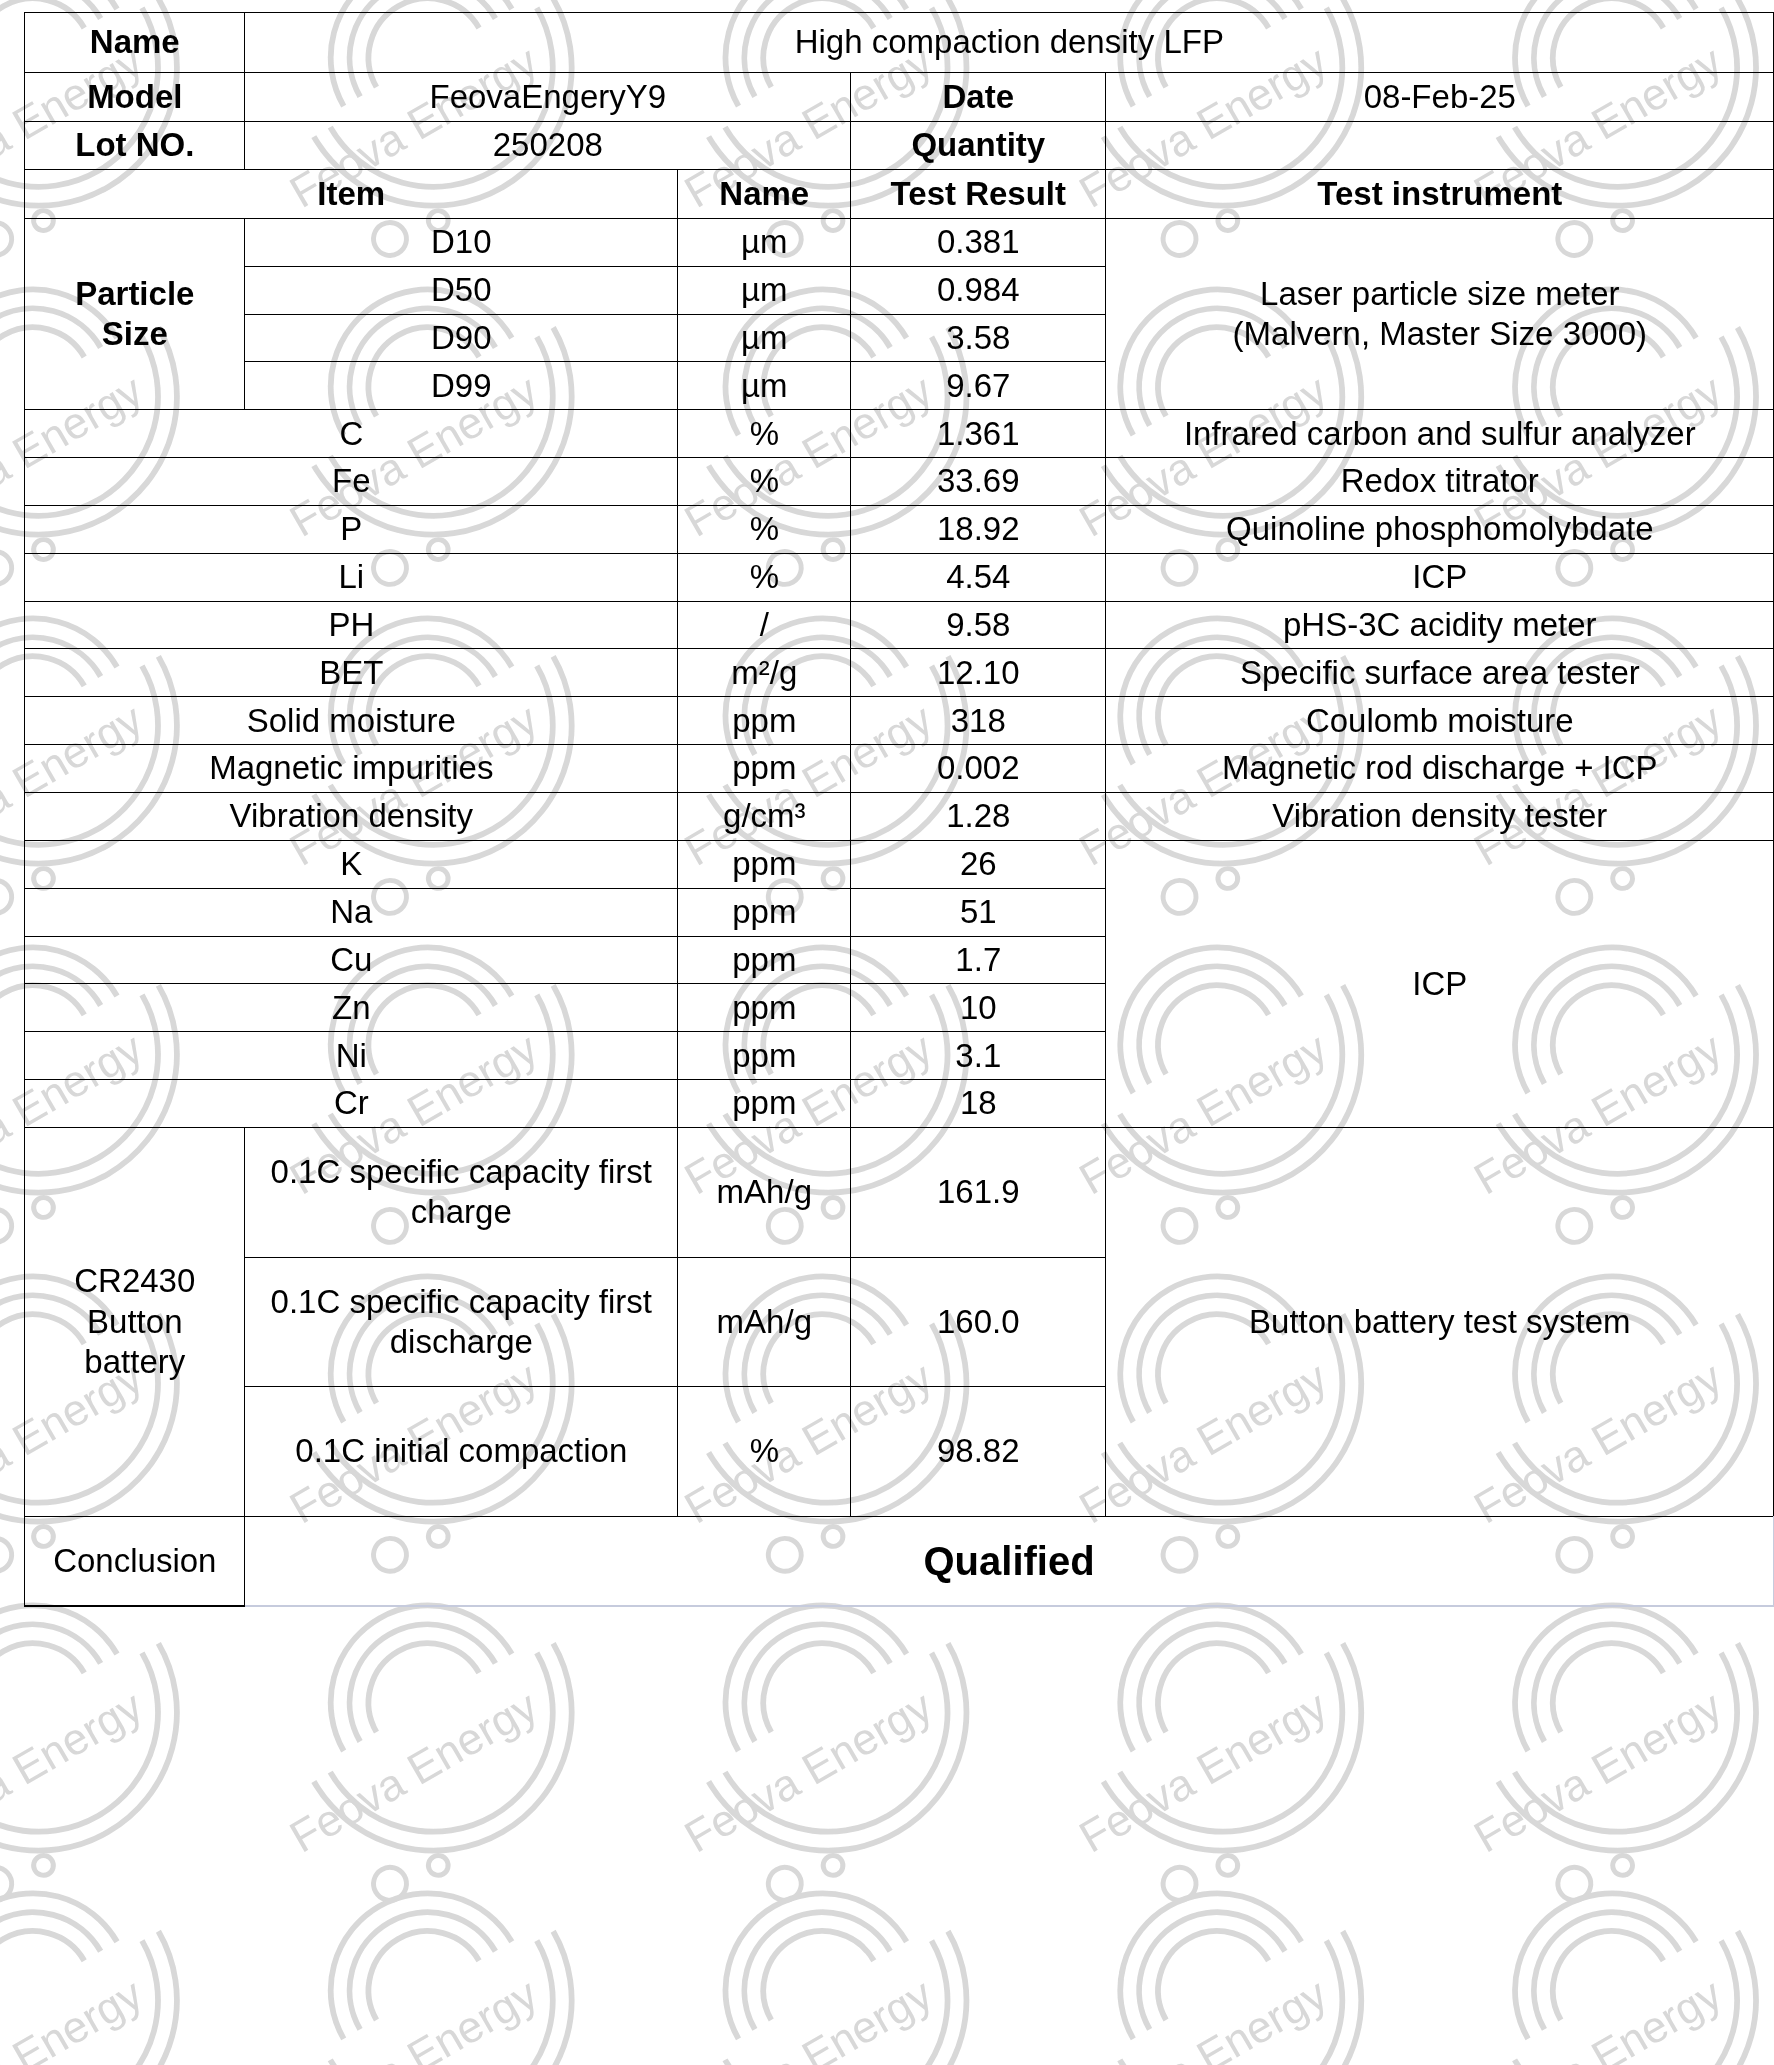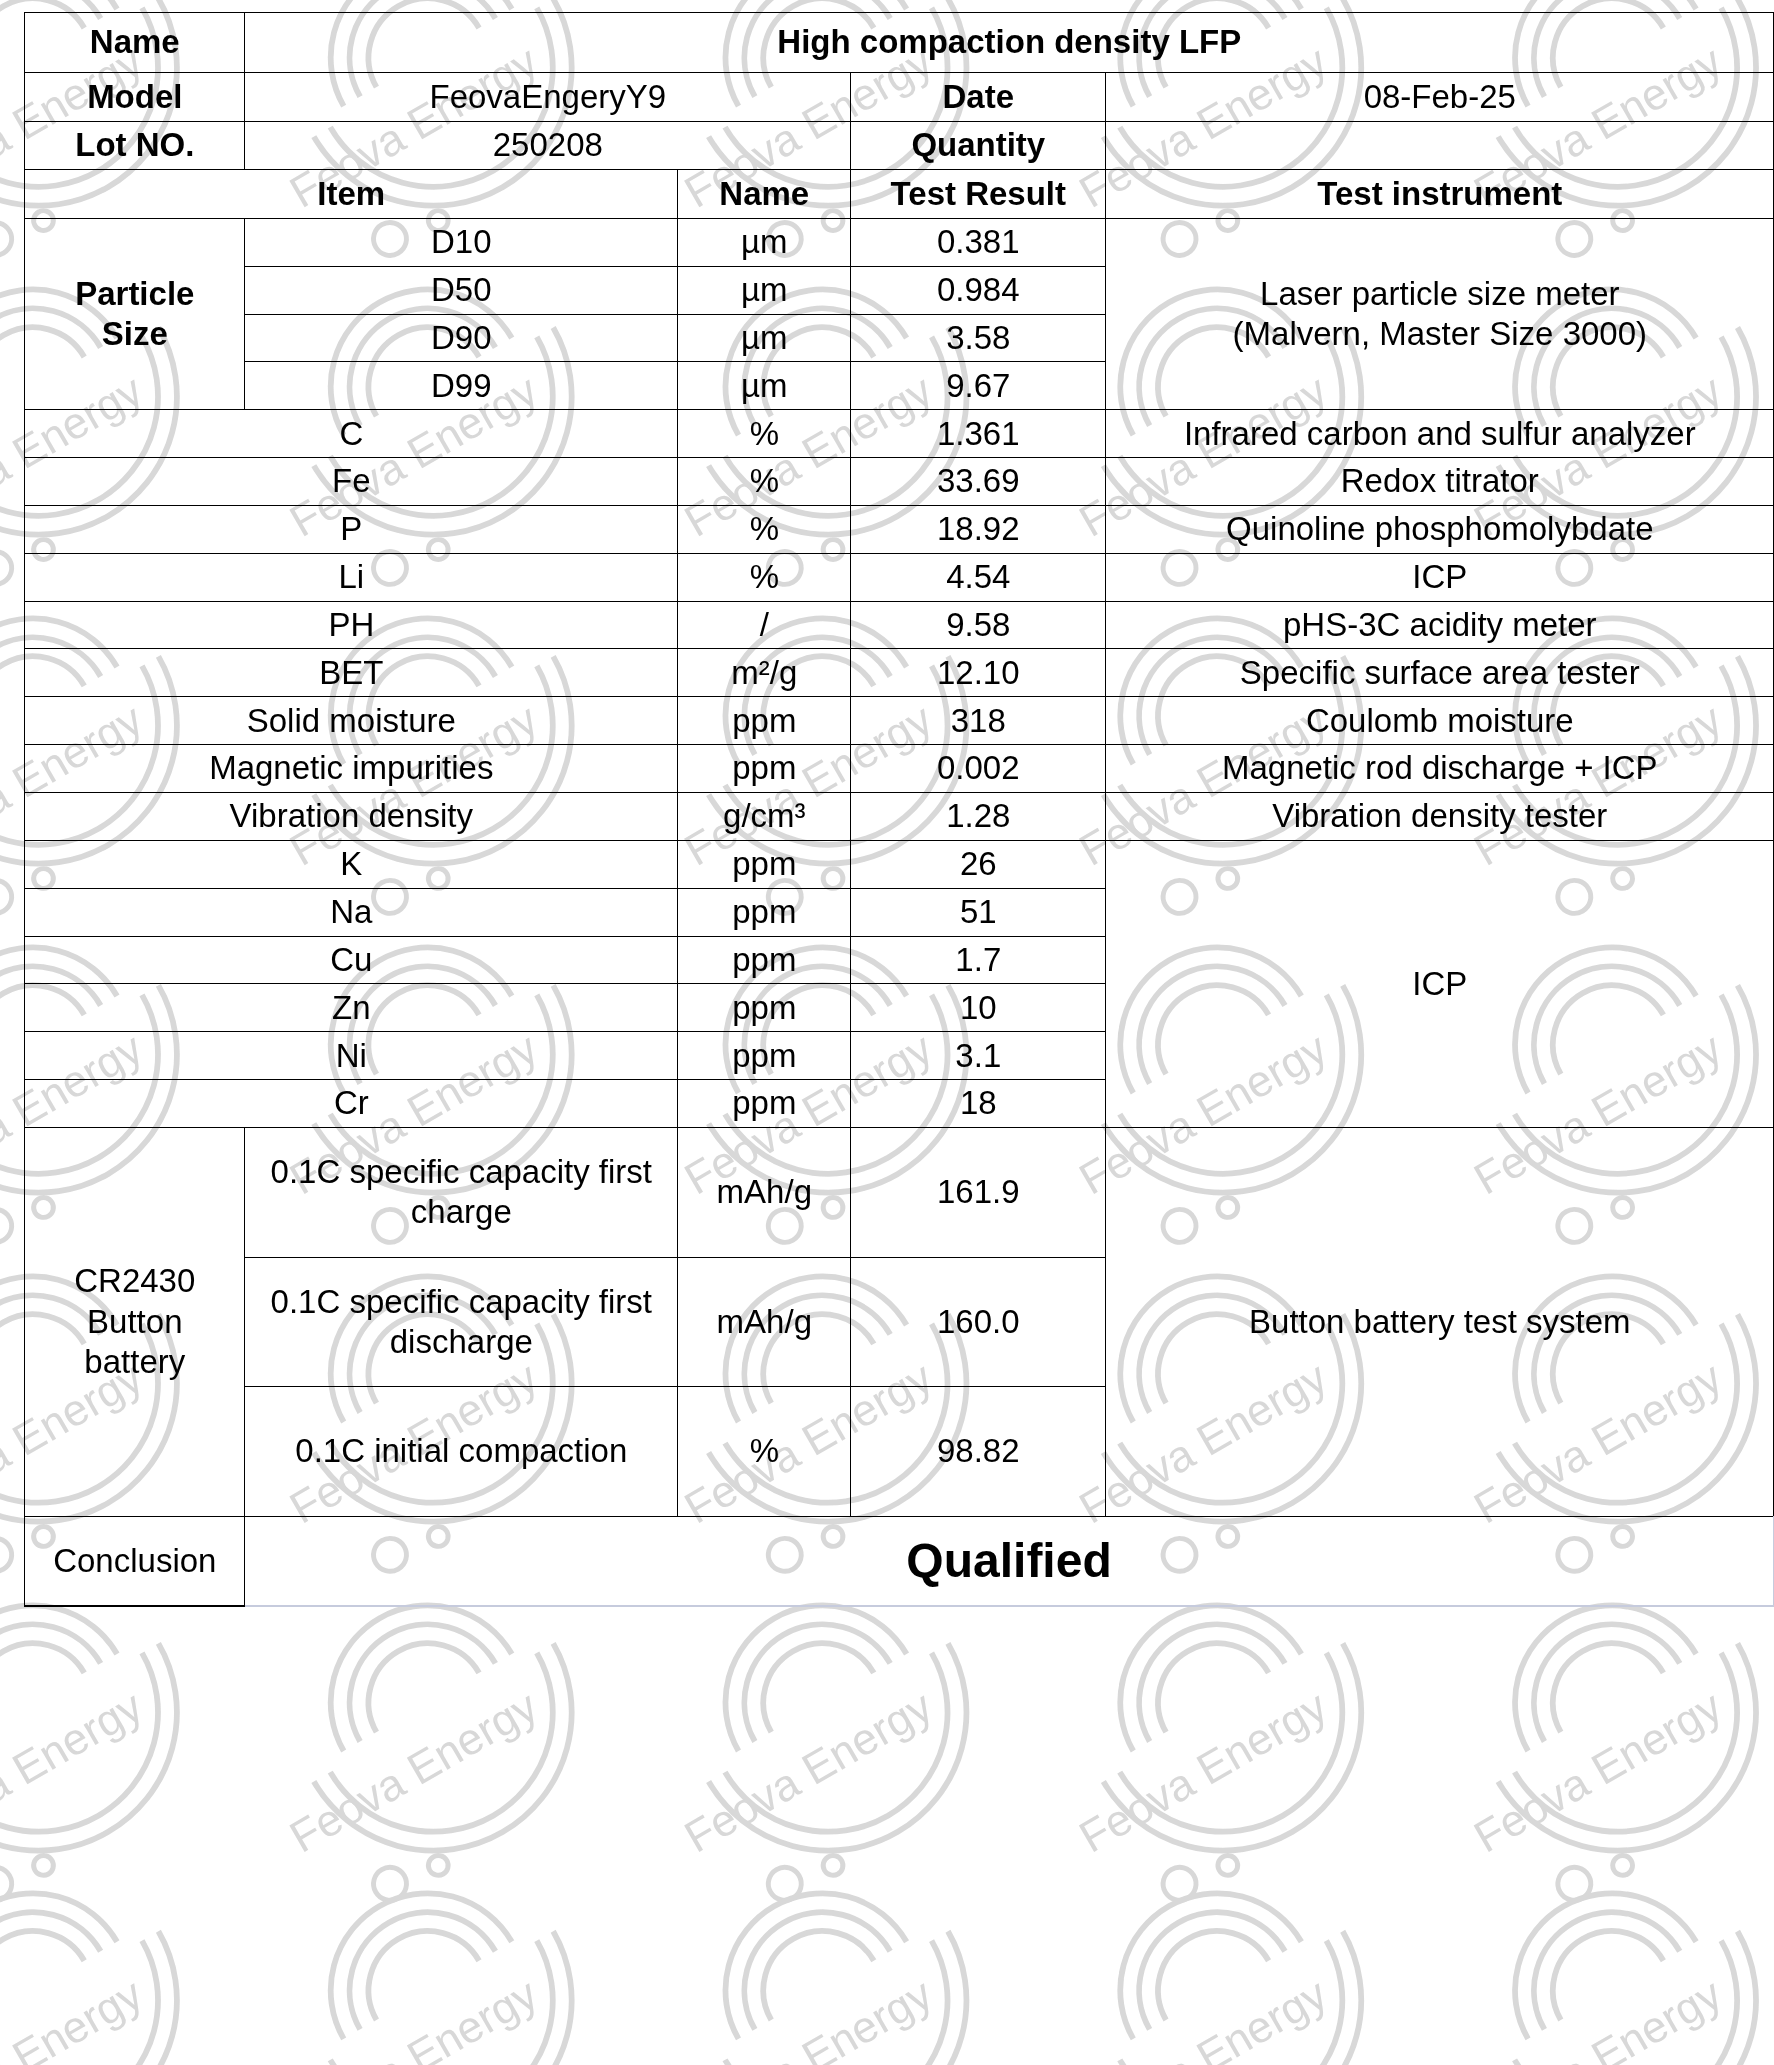--- a/index.html
+++ b/index.html
@@ -42,33 +42,33 @@
     border: 1.6px solid #000000;
     text-align: center;
     vertical-align: middle;
     font-size: 33px;
     line-height: 1.22;
     padding: 3.3px 6.6px;
     background: transparent;
   }
   td.bold { font-weight: bold; }
   td.lg { font-size: 35px; }
-  td.title { font-weight: bold; font-size: 36px; }
+  td.title { font-weight: normal; font-size: 36px; }
   td.leftal { text-align: left; padding-left: 15px; }
   td.blank { }
 
   
   tr.conclusion-row td.concl-label {
     border-bottom: 2.5px solid #000000;
   }
   tr.conclusion-row td.concl-value {
     border-bottom: 2.5px solid #c6cbdd;
     border-right: 2.5px solid #c6cbdd;
     font-weight: bold;
-    font-size: 48px;
+    font-size: 40px;
   }
 
   .h-name   { height: 53px; }
   .h-std    { height: 41px; }
 </style>
 </head>
 <body>
 
 <svg id="watermark" width="1775" height="2066" viewBox="0 0 2158 2512" xmlns="http://www.w3.org/2000/svg">
   <defs>

